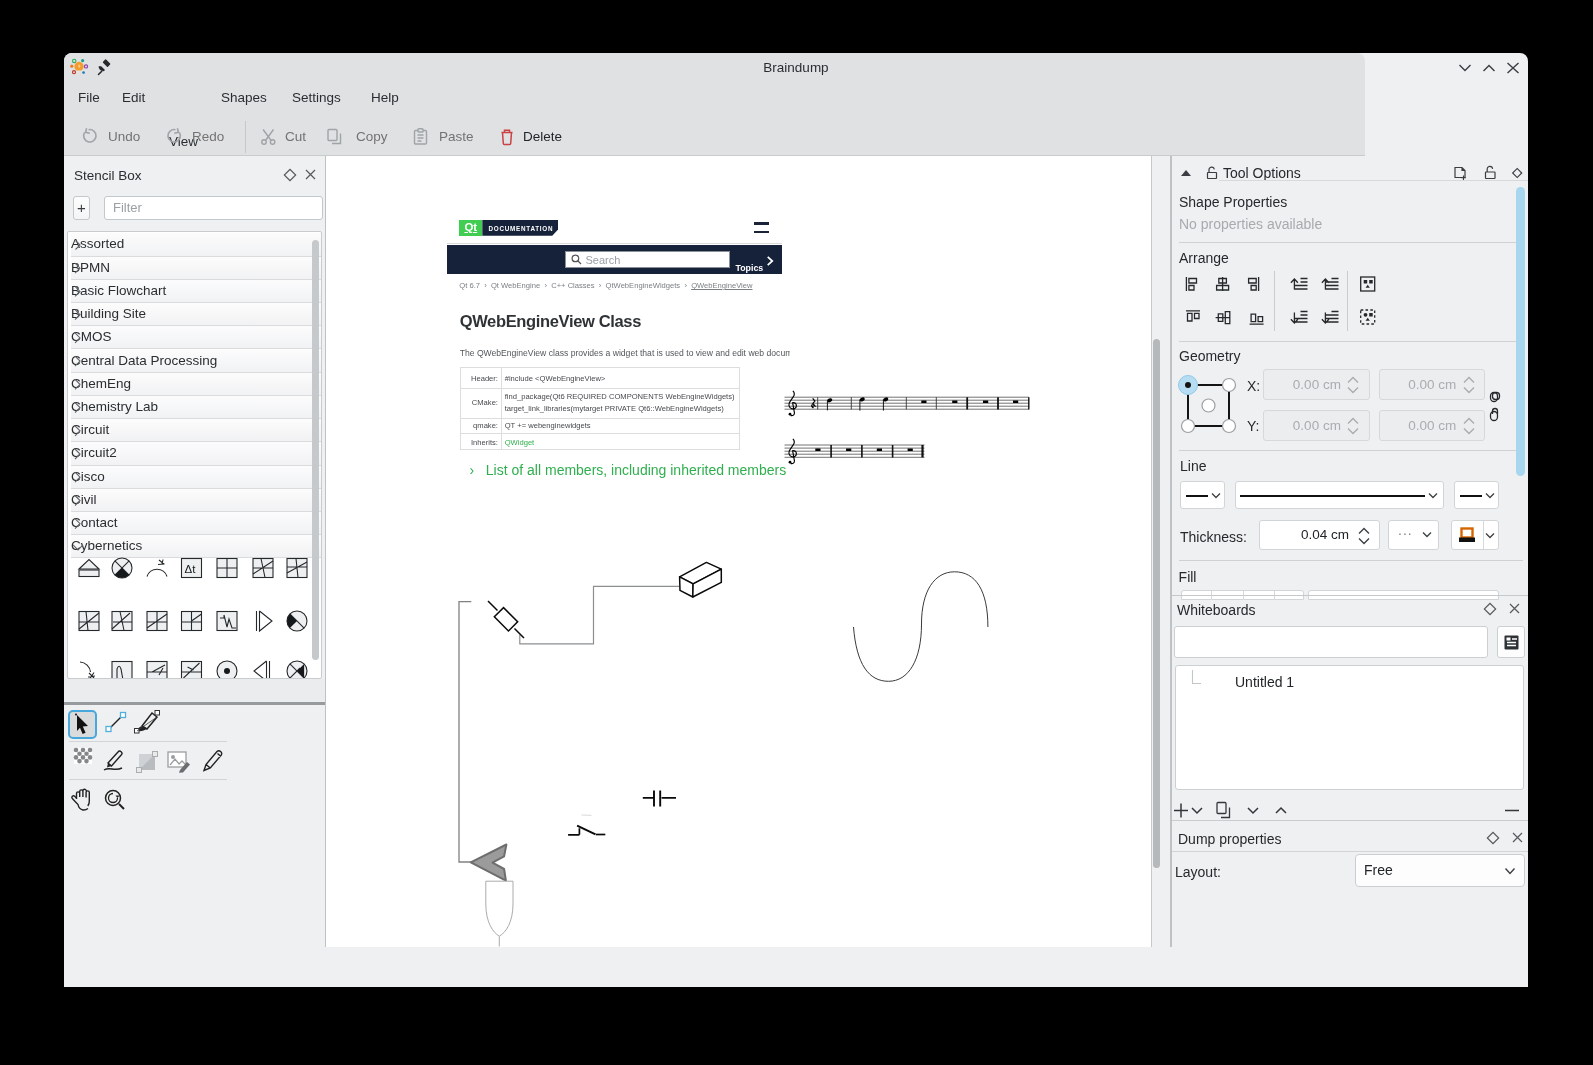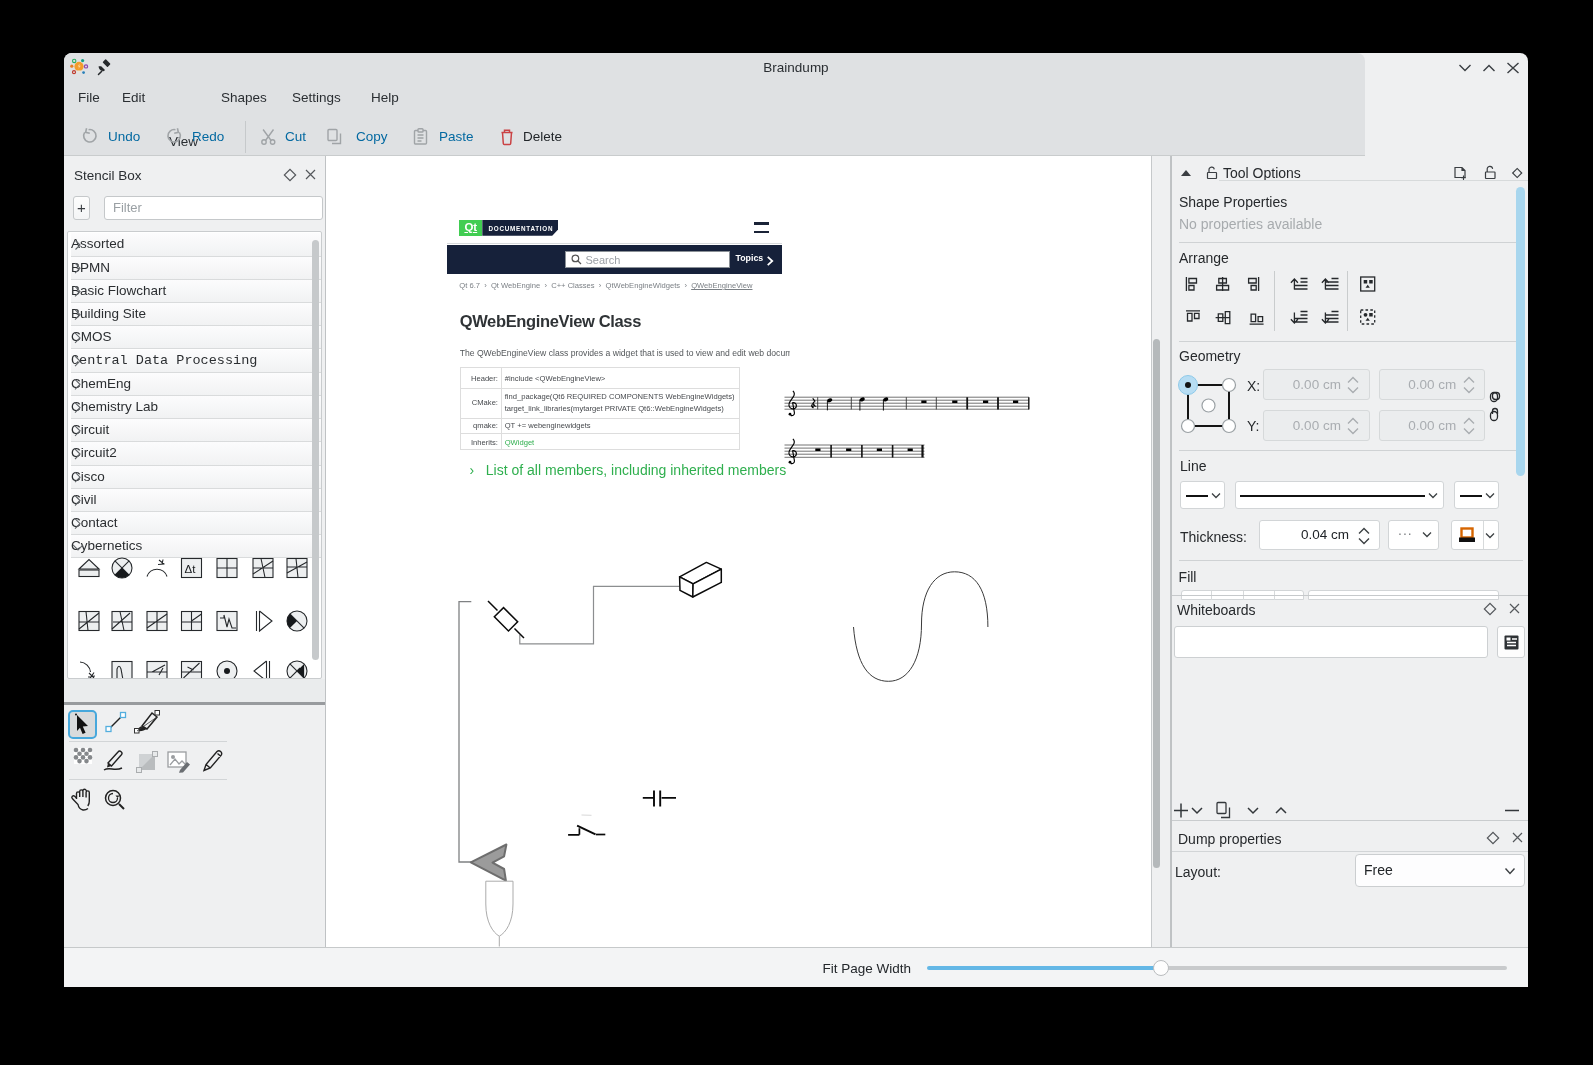--- a/index.html
+++ b/index.html
@@ -1,20 +1,20 @@
 <!DOCTYPE html>
 <html><head>
 <meta charset="utf-8">
 <style>
 html,body{margin:0;padding:0;background:#000;width:1593px;height:1065px;overflow:hidden;
 font-family:"Liberation Sans",sans-serif;}
 .a{position:absolute;}
 #win{position:absolute;left:64px;top:53px;width:1464px;height:934px;background:#eff0f1;border-radius:8px 8px 0 0;}
 .mtxt{font-size:13.5px;color:#2a2e32;white-space:nowrap;}
-.dis{color:#0369a1;}
+.dis{color:#737373;}
 .hdr{font-size:14px;color:#26292c;white-space:nowrap;}
 svg{display:block;overflow:visible;}
 .sep{position:absolute;background:#cfd2d4;}
 .ddw{position:absolute;background:#fff;border:1px solid #d2d5d7;border-radius:3px;box-sizing:border-box;}
 .spinmut{position:absolute;background:#ebedee;border:1px solid #d6d9da;border-radius:3px;box-sizing:border-box;color:#a9adb1;font-size:13.5px;}
 .row{position:absolute;left:3px;width:252px;height:23.2px;background:linear-gradient(#fcfcfd,#f1f2f3);border-bottom:1px solid #d9dbdc;box-sizing:border-box;text-align:left;font-size:13.5px;color:#2b2e31;line-height:21px;}
 </style>
 </head>
 <body>
 <div id="win">
@@ -104,21 +104,21 @@
   <path d="M22 1 L31 10 M31 1 L22 10" stroke="#55585c" stroke-width="1.2"></path>
  </svg>
  <div class="a" style="left:9px;top:40px;width:17px;height:24px;background:linear-gradient(#fdfdfd,#f4f5f6);border:1px solid #c5c8ca;border-radius:3px;box-sizing:border-box;color:#3a3e42;font-size:15px;text-align:center;line-height:21px;">+</div>
  <div class="a" style="left:40px;top:40px;width:219px;height:24px;background:#fff;border:1px solid #c5c8ca;border-radius:3px;box-sizing:border-box;color:#9aa0a4;font-size:13px;line-height:22px;padding-left:8px;">Filter</div>
  <div class="a" style="left:3px;top:75px;width:255px;height:448px;background:#fff;border:1px solid #c9ccce;border-radius:2px;box-sizing:border-box;overflow:hidden;">
   <div class="row" style="top:1.4px;">Assorted</div>
   <div class="row" style="top:24.6px;">BPMN</div>
   <div class="row" style="top:47.8px;">Basic Flowchart</div>
   <div class="row" style="top:71.1px;">Building Site</div>
   <div class="row" style="top:94.3px;">CMOS</div>
-  <div class="row" style="top:117.5px;font-family:Liberation Mono, monospace;">Central Data Processing</div>
+  <div class="row" style="top:117.5px;">Central Data Processing</div>
   <div class="row" style="top:140.7px;">ChemEng</div>
   <div class="row" style="top:164px;">Chemistry Lab</div>
   <div class="row" style="top:187.2px;">Circuit</div>
   <div class="row" style="top:210.4px;">Circuit2</div>
   <div class="row" style="top:233.6px;">Cisco</div>
   <div class="row" style="top:256.9px;">Civil</div>
   <div class="row" style="top:280.1px;">Contact</div>
   <div class="row" style="top:303.3px;">Cybernetics</div>
   <svg class="a" style="left:0;top:0;" width="255" height="330" viewBox="0 0 255 330">
    <g fill="none" stroke="#606468" stroke-width="1.1">
@@ -311,21 +311,21 @@
  <div class="a" style="left:428.5px;top:66.3px;width:15px;height:3px;background:#1a2337;"></div>
  <div class="a" style="left:428.5px;top:74.5px;width:15px;height:2.5px;background:#1a2337;"></div>
  <div class="a" style="left:121.5px;top:87.3px;width:335px;height:1px;background:#d8dadc;"></div>
  <div class="a" style="left:121.8px;top:88.7px;width:334.7px;height:29px;background:#16213a;"></div>
  <div class="a" style="left:239.8px;top:94.7px;width:164.4px;height:17.5px;background:#fff;border:1px solid #8a9096;box-sizing:border-box;"></div>
  <svg class="a" style="left:245px;top:98px" width="11" height="11" viewBox="0 0 11 11">
   <circle cx="4.4" cy="4.4" r="3.3" fill="none" stroke="#555" stroke-width="1.2"></circle>
   <path d="M7 7 L10 10" stroke="#555" stroke-width="1.2"></path>
  </svg>
  <div class="a" style="left:260px;top:97.8px;color:#9ba0a6;font-size:11px;">Search</div>
- <div class="a" style="left:410px;top:97px;color:#fff;font-size:8.8px;font-weight:bold;">Topics</div>
+ <div class="a" style="left:410px;top:107px;color:#fff;font-size:8.8px;font-weight:bold;">Topics</div>
  <svg class="a" style="left:440px;top:100px" width="8" height="10" viewBox="0 0 8 11">
   <path d="M1.5 1 L6.5 5.5 L1.5 10" fill="none" stroke="#fff" stroke-width="1.9"></path>
  </svg>
  <div class="a" style="left:133.8px;top:125px;color:#7a7f84;font-size:7.6px;">Qt 6.7&nbsp;&nbsp;›&nbsp;&nbsp;Qt WebEngine&nbsp;&nbsp;›&nbsp;&nbsp;C++ Classes&nbsp;&nbsp;›&nbsp;&nbsp;QtWebEngineWidgets&nbsp;&nbsp;›&nbsp;&nbsp;<span style="text-decoration:underline;">QWebEngineView</span></div>
  <div class="a" style="left:134.2px;top:156px;color:#2f3336;font-size:16.5px;font-weight:bold;letter-spacing:-0.35px;">QWebEngineView Class</div>
  <div class="a" style="left:134.2px;top:191.5px;color:#53575a;font-size:8.6px;width:330px;white-space:nowrap;overflow:hidden;">The QWebEngineView class provides a widget that is used to view and edit web documents. </div>
  <div class="a" style="left:134.2px;top:210.5px;width:280.3px;height:83.5px;border:1px solid #ddd;box-sizing:border-box;font-size:7.6px;color:#46494d;">
   <div class="a" style="left:0;top:0;width:40px;height:20px;border-right:1px solid #ddd;"></div>
   <div class="a" style="left:0;top:20px;width:40px;height:30px;border-right:1px solid #ddd;"></div>
   <div class="a" style="left:0;top:50px;width:40px;height:15px;border-right:1px solid #ddd;"></div>
@@ -600,20 +600,26 @@
   <path d="M26 1 L35 10 M35 1 L26 10" stroke="#55585c" stroke-width="1.2"></path>
  </svg>
  <div class="a" style="left:2px;top:470px;width:314px;height:32px;background:#fff;border:1px solid #cdd0d2;border-radius:3px;box-sizing:border-box;"></div>
  <div class="a" style="left:325px;top:470px;width:28px;height:32px;background:#fdfdfd;border:1px solid #cdd0d2;border-radius:3px;box-sizing:border-box;">
   <svg style="position:absolute;left:6px;top:8px" width="15" height="15" viewBox="0 0 15 15">
    <rect x="0.5" y="0.5" width="14" height="14" rx="1" fill="#2d3134"></rect>
    <rect x="2.5" y="2.5" width="4" height="3" fill="#fff"></rect>
    <path d="M8 4 h5 M3 7.5 h9 M3 10.5 h9" stroke="#fff" stroke-width="1.5"></path>
   </svg>
  </div>
+ <div class="a" style="left:3px;top:509px;width:349px;height:125px;background:#fff;border:1px solid #cdd0d2;border-radius:3px;box-sizing:border-box;">
+  <svg style="position:absolute;left:15px;top:4px" width="16" height="18" viewBox="0 0 16 18">
+          <path d="M1.5 0 V13.5 H10" fill="none" stroke="#c3c6c8" stroke-width="1.1"></path>
+        </svg>
+  <div class="a" style="left:59px;top:8px;font-size:14px;color:#212528;">Untitled 1</div>
+ </div>
  <svg class="a" style="left:0px;top:645px" width="350" height="20" viewBox="0 0 350 20">
   <g fill="none" stroke="#33373b" stroke-width="1.5">
    <path d="M2 9.5 H16 M9 2.5 V16.5"></path>
    <path d="M20 7 L25 12 L30 7"></path>
    <path d="M76 7 L81 12 L86 7"></path>
    <path d="M104 12 L109 7 L114 12"></path>
    <path d="M333 9.5 H347"></path>
   </g>
   <g fill="none" stroke="#33373b" stroke-width="1.3">
    <rect x="45" y="1.5" width="9" height="11" rx="1"></rect>
@@ -629,19 +635,13 @@
  <div class="a" style="left:0;top:695px;width:357px;height:1px;background:#d2d5d7;"></div>
  <div class="a hdr" style="left:3px;top:708px;">Layout:</div>
  <div class="a" style="left:183px;top:698px;width:170px;height:33px;background:#fdfdfe;border:1px solid #cbced0;border-radius:4px;box-sizing:border-box;">
   <div class="a" style="left:8px;top:7px;font-size:14px;color:#212528;">Free</div>
   <svg style="position:absolute;right:8px;top:12px" width="12" height="9" viewBox="0 0 12 9">
           <path d="M1.5 1.5 L6 6.5 L10.5 1.5" fill="none" stroke="#3c4043" stroke-width="1.4"></path>
         </svg>
  </div>
  <div class="a" style="left:343.5px;top:31px;width:9.5px;height:289px;background:#a8d6ee;border-radius:4.5px;"></div>
 </div>
-<div id="statusbar" class="a" style="left:0;top:894px;width:1464px;height:40px;background:#f3f4f5;border-top:1px solid #c6c9ca;box-sizing:border-box;">
- <div class="a mtxt" style="left:700px;top:12.5px;width:147px;text-align:right;color:#23272b;">Fit Page Width</div>
- <div class="a" style="left:863px;top:17.5px;width:234px;height:4.5px;background:#63b7e6;border-radius:2.2px;"></div>
- <div class="a" style="left:1097px;top:17.5px;width:346px;height:4.5px;background:#c8cacc;border-radius:2.2px;"></div>
- <div class="a" style="left:1089px;top:11.8px;width:16px;height:16px;background:#fdfdfd;border:1px solid #b9bcbe;border-radius:50%;box-sizing:border-box;"></div>
 </div>
-</div>
 
 </body></html>

